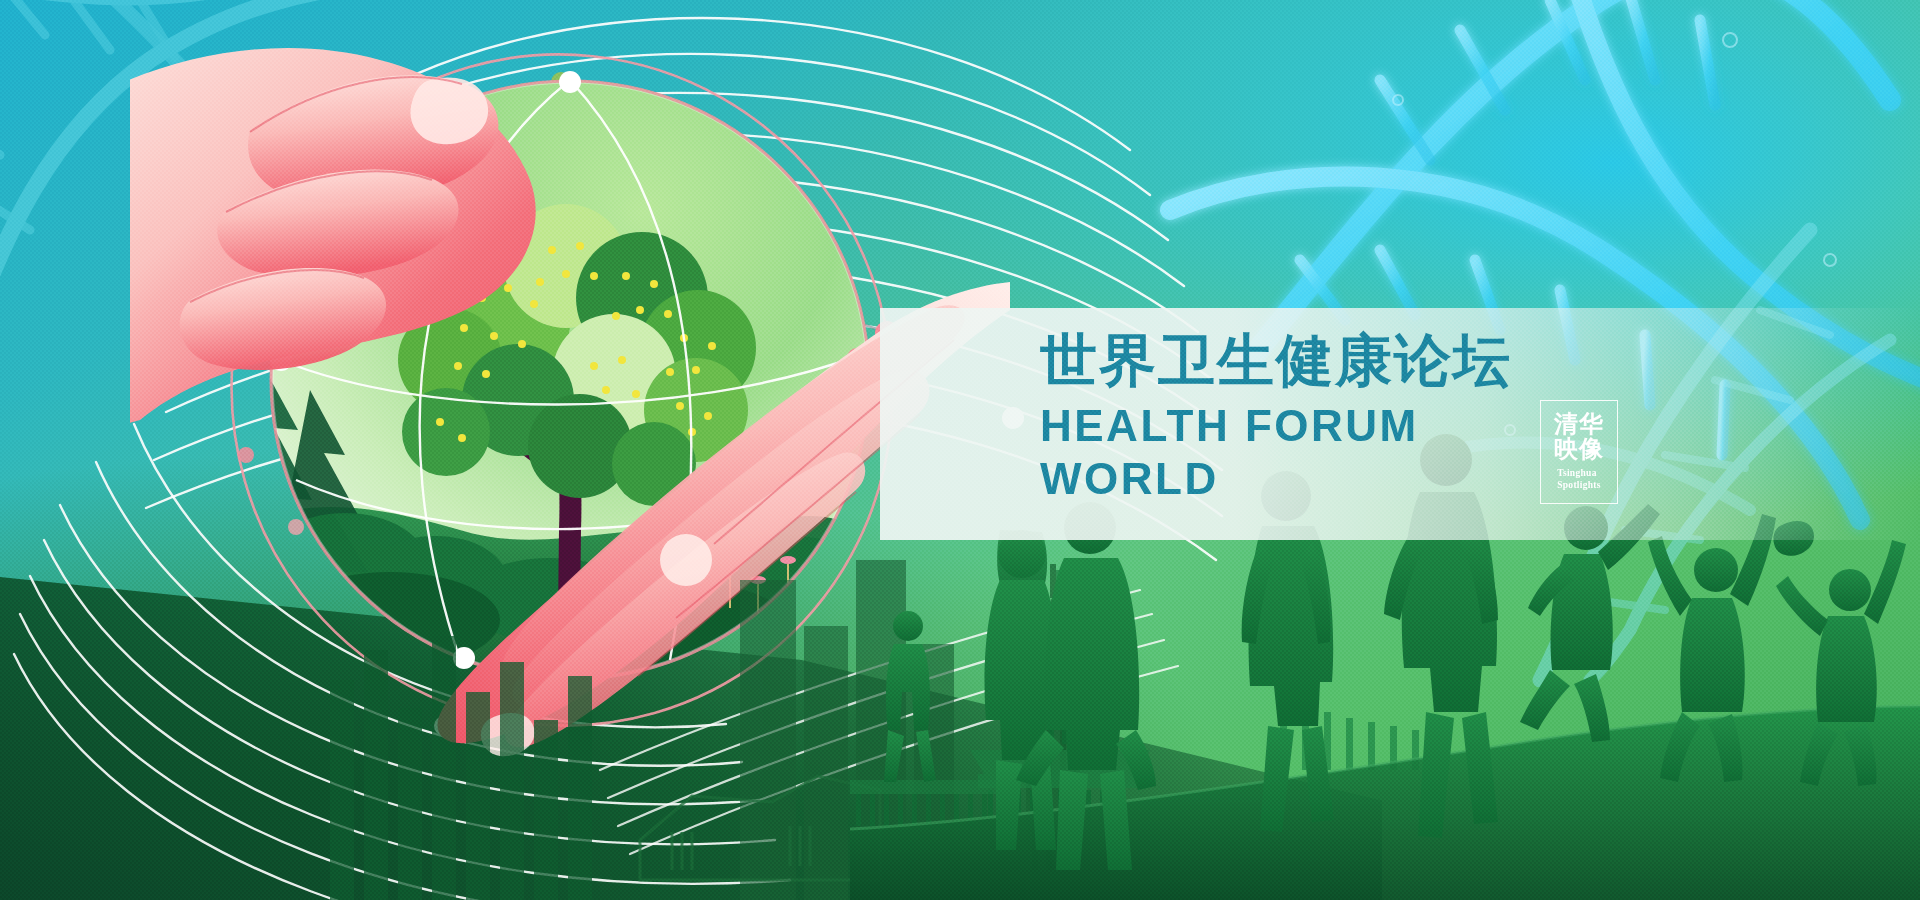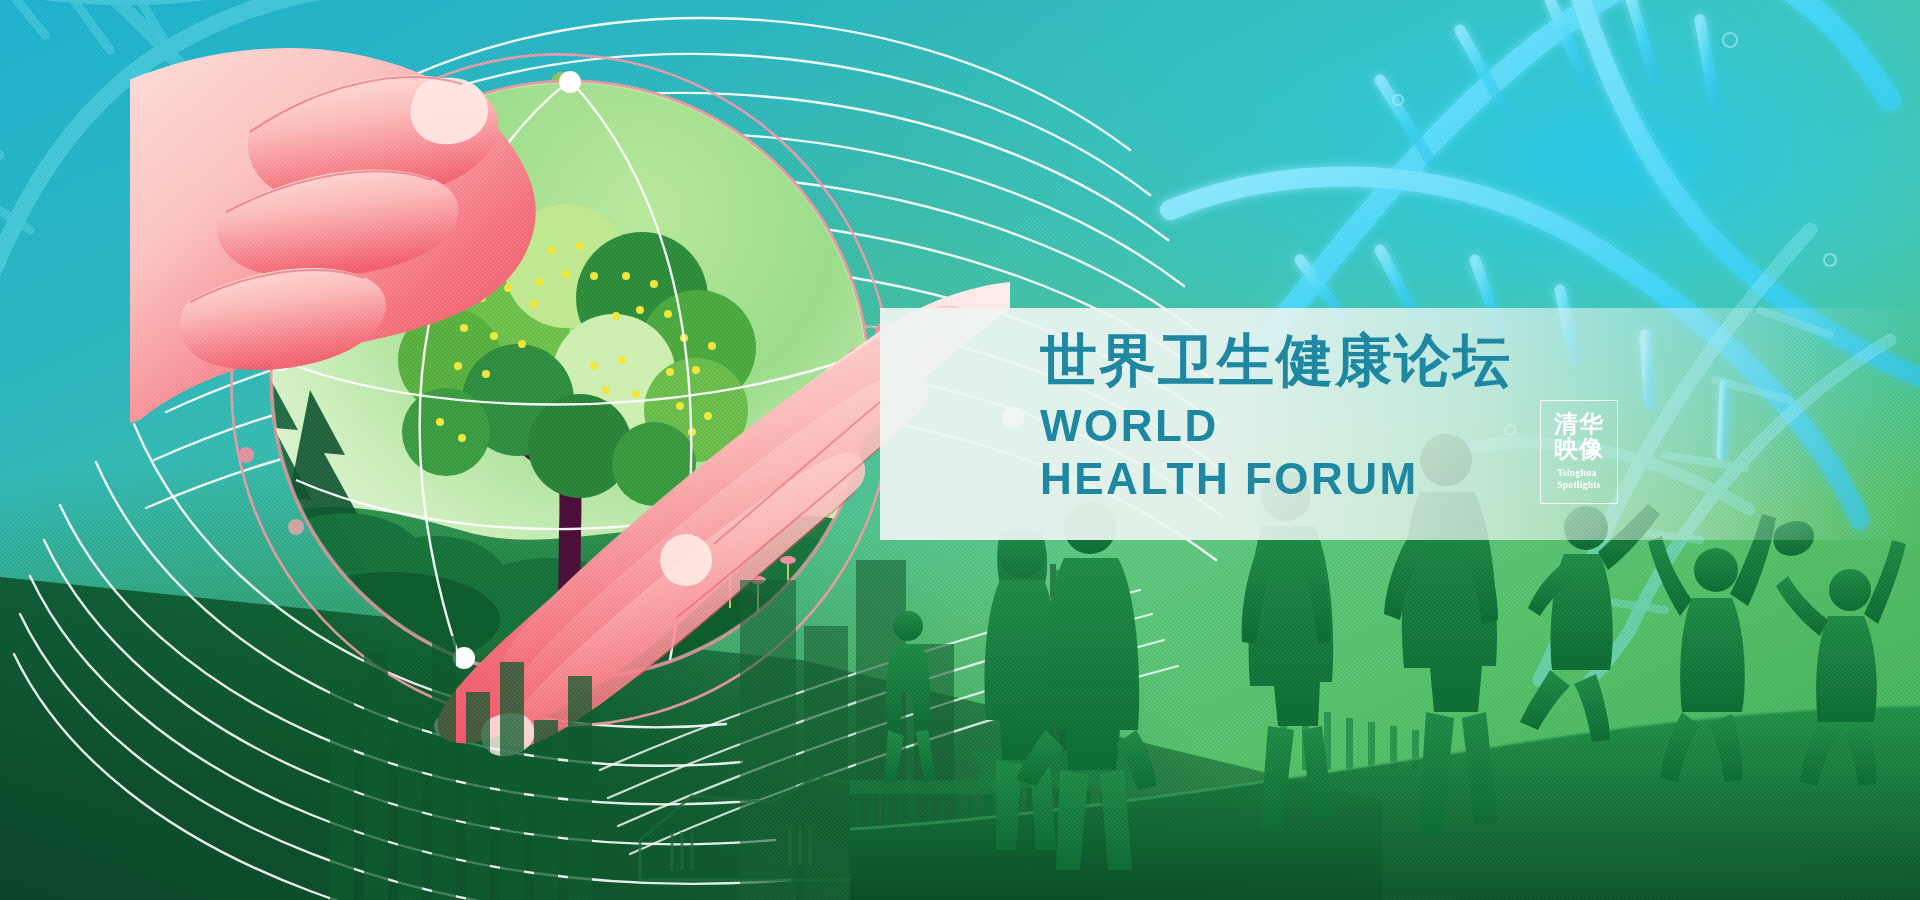--- a/index.html
+++ b/index.html
@@ -660,22 +660,22 @@
         <path d="M 1016 294 C 1024 316, 1028 338, 1026 354 L 1008 356 C 1006 336, 1000 316, 994 302 Z"></path>
       </g>
     </svg>
   </div>
 
   <div class="banner-band"></div>
 
   <div class="title-block nosel">
     <div class="title-cn">世界卫生健康论坛</div>
     <div class="title-en">
+      <div>HEALTH FORUM</div>
       <div>WORLD</div>
-      <div>HEALTH FORUM</div>
     </div>
   </div>
 
   <div class="logo-box nosel">
     <div class="logo-cn">
       <div>清华</div>
       <div>映像</div>
     </div>
     <div class="logo-en">
       <div>Tsinghua</div>

